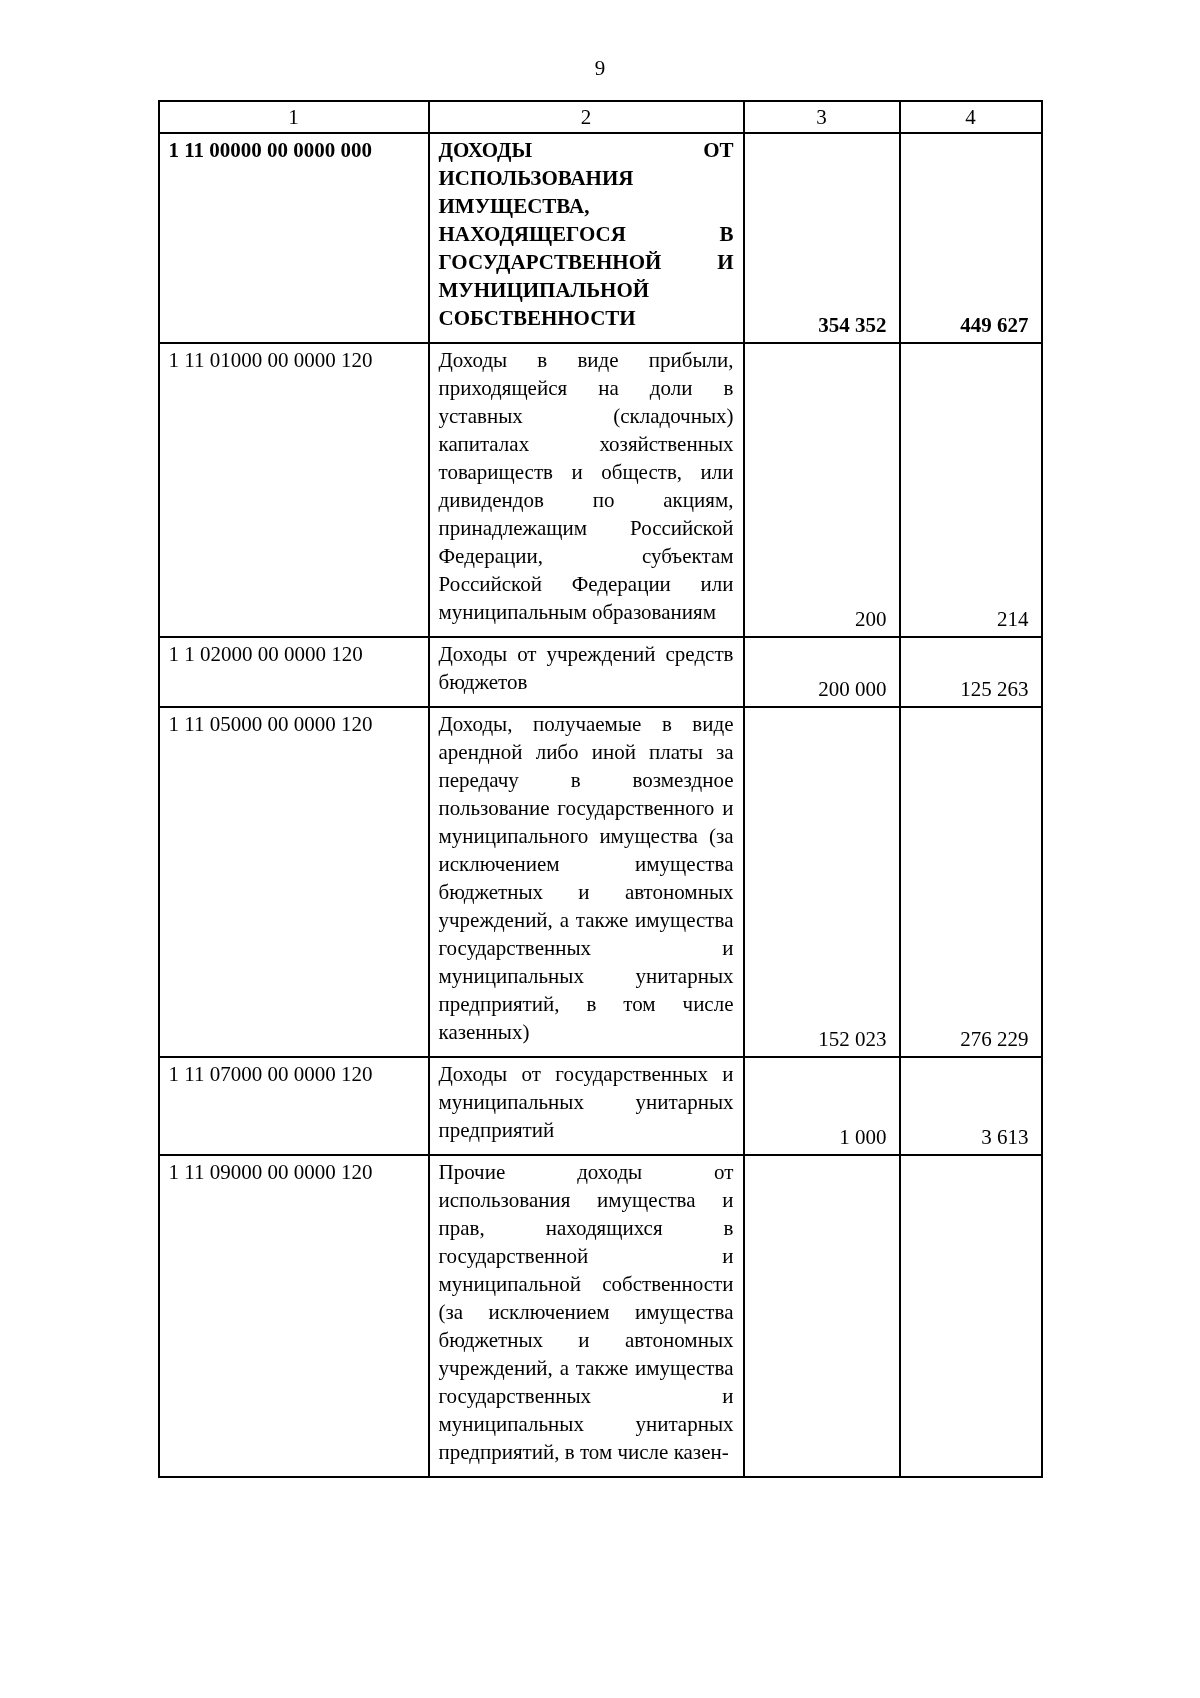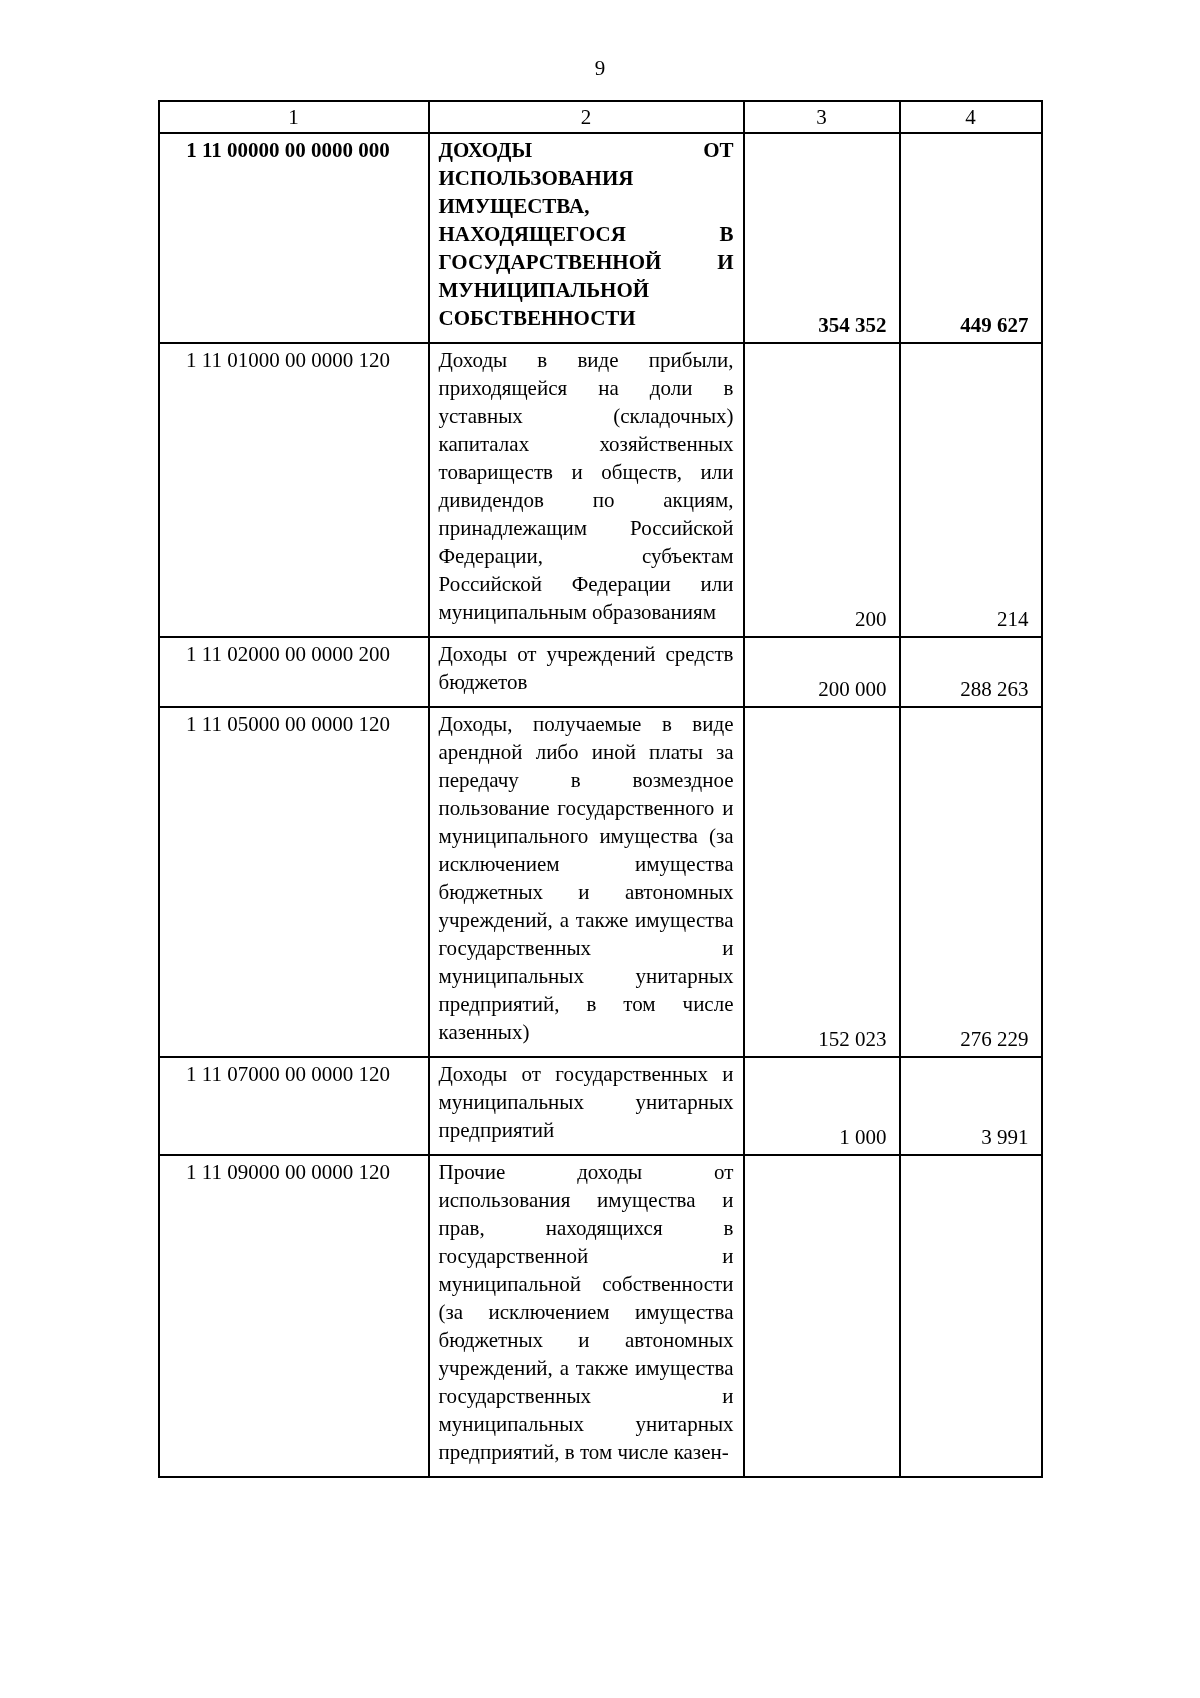--- a/index.html
+++ b/index.html
@@ -41,21 +41,21 @@
     box-sizing: border-box;
   }
   table.budget th {
     font-weight: normal;
     text-align: center;
     padding: 1px 4px;
     height: 30px;
   }
   td.code {
     vertical-align: top;
-    text-align: center;
+    text-align: left;
     padding: 2px 20px 2px 9px;
     white-space: nowrap;
   }
   td.desc {
     vertical-align: top;
     text-align: justify;
     padding: 2px 9px 10px 9px;
   }
   td.num {
     vertical-align: bottom;
@@ -98,39 +98,39 @@
       </tr>
 
       <tr>
         <td class="code">1 11 01000 00 0000 120</td>
         <td class="desc">Доходы в виде прибыли, приходящейся на доли в уставных (складочных) капиталах хозяйственных товариществ и обществ, или дивидендов по акциям, принадлежащим Российской Федерации, субъектам Российской Федерации или муниципальным образованиям</td>
         <td class="num">200</td>
         <td class="num">214</td>
       </tr>
 
       <tr>
-        <td class="code">1 11 02000 00 0000 200</td>
+        <td class="code">1 1 02000 00 0000 120</td>
         <td class="desc">Доходы от учреждений средств бюджетов</td>
         <td class="num">200 000</td>
-        <td class="num">288 263</td>
+        <td class="num">125 263</td>
       </tr>
 
 
       <tr>
         <td class="code">1 11 05000 00 0000 120</td>
         <td class="desc">Доходы, получаемые в виде арендной либо иной платы за передачу в возмездное пользование государственного и муниципального имущества (за исключением имущества бюджетных и автономных учреждений, а также имущества государственных и муниципальных унитарных предприятий, в том числе казенных)</td>
         <td class="num">152 023</td>
         <td class="num">276 229</td>
       </tr>
 
       <tr>
         <td class="code">1 11 07000 00 0000 120</td>
         <td class="desc">Доходы от государственных и муниципальных унитарных предприятий</td>
         <td class="num">1 000</td>
-        <td class="num">3 991</td>
+        <td class="num">3 613</td>
       </tr>
 
       <tr>
         <td class="code">1 11 09000 00 0000 120</td>
         <td class="desc">Прочие доходы от использования имущества и прав, находящихся в государственной и муниципальной собственности (за исключением имущества бюджетных и автономных учреждений, а также имущества государственных и муниципальных унитарных предприятий, в том числе казен-</td>
         <td class="num"></td>
         <td class="num"></td>
       </tr>
 
     </tbody>

